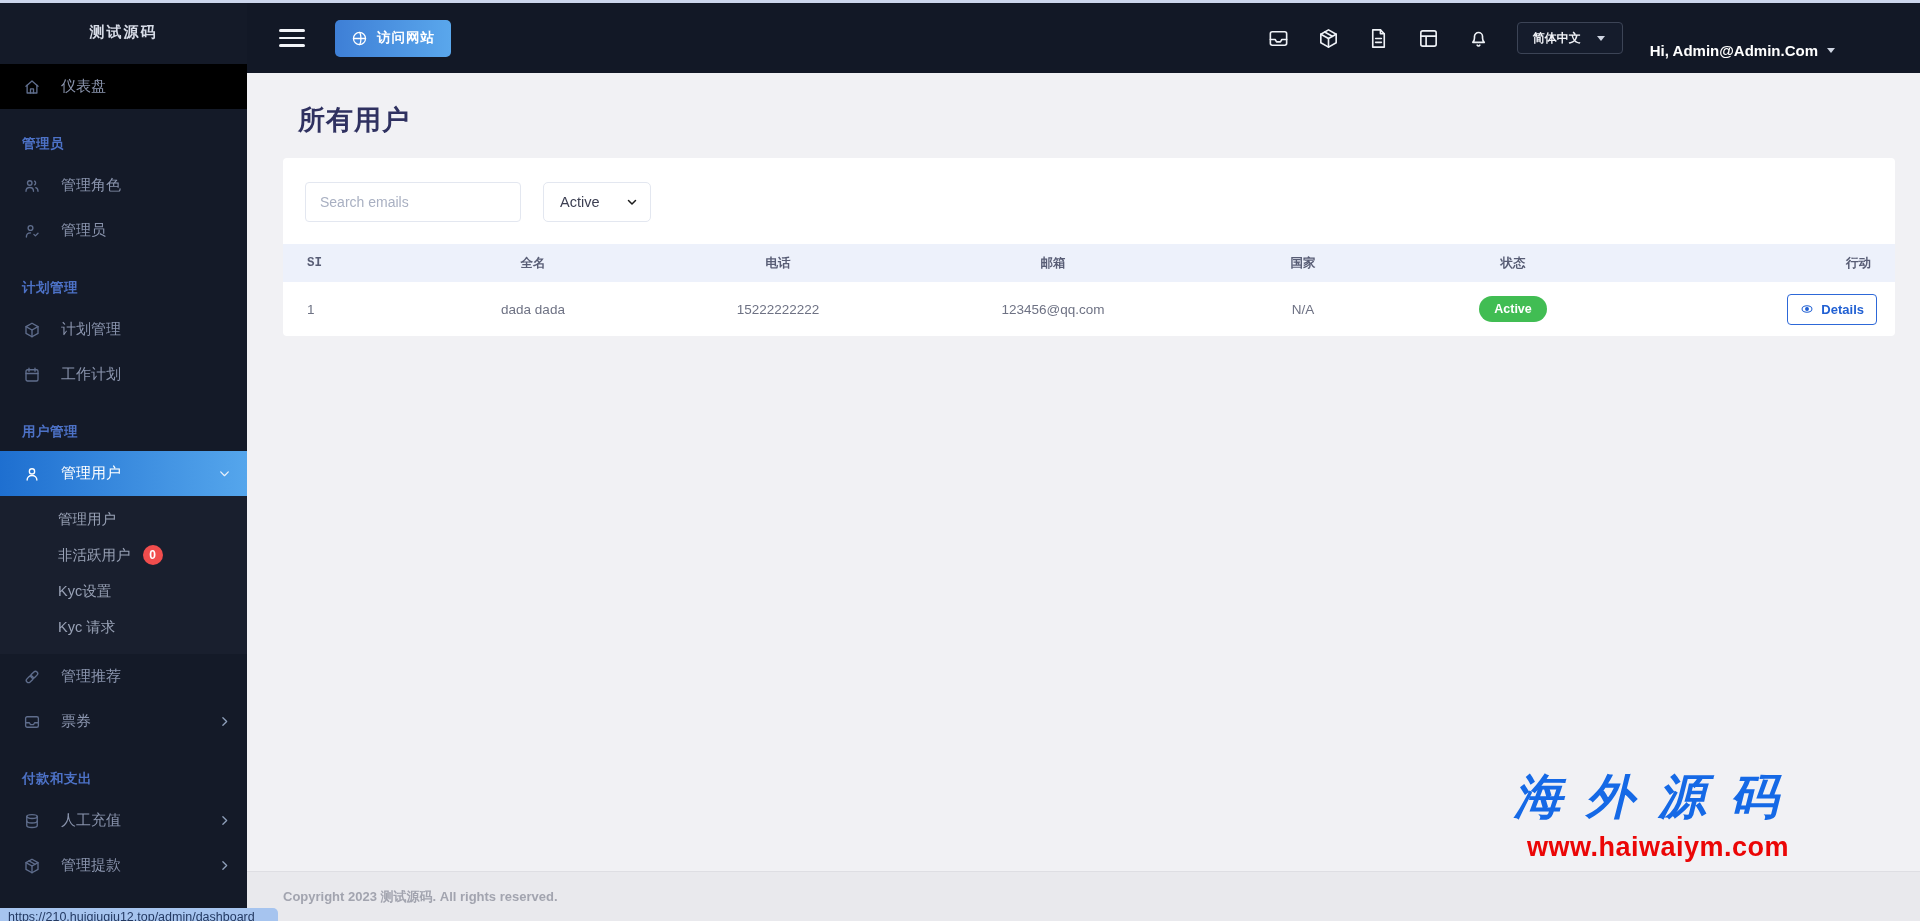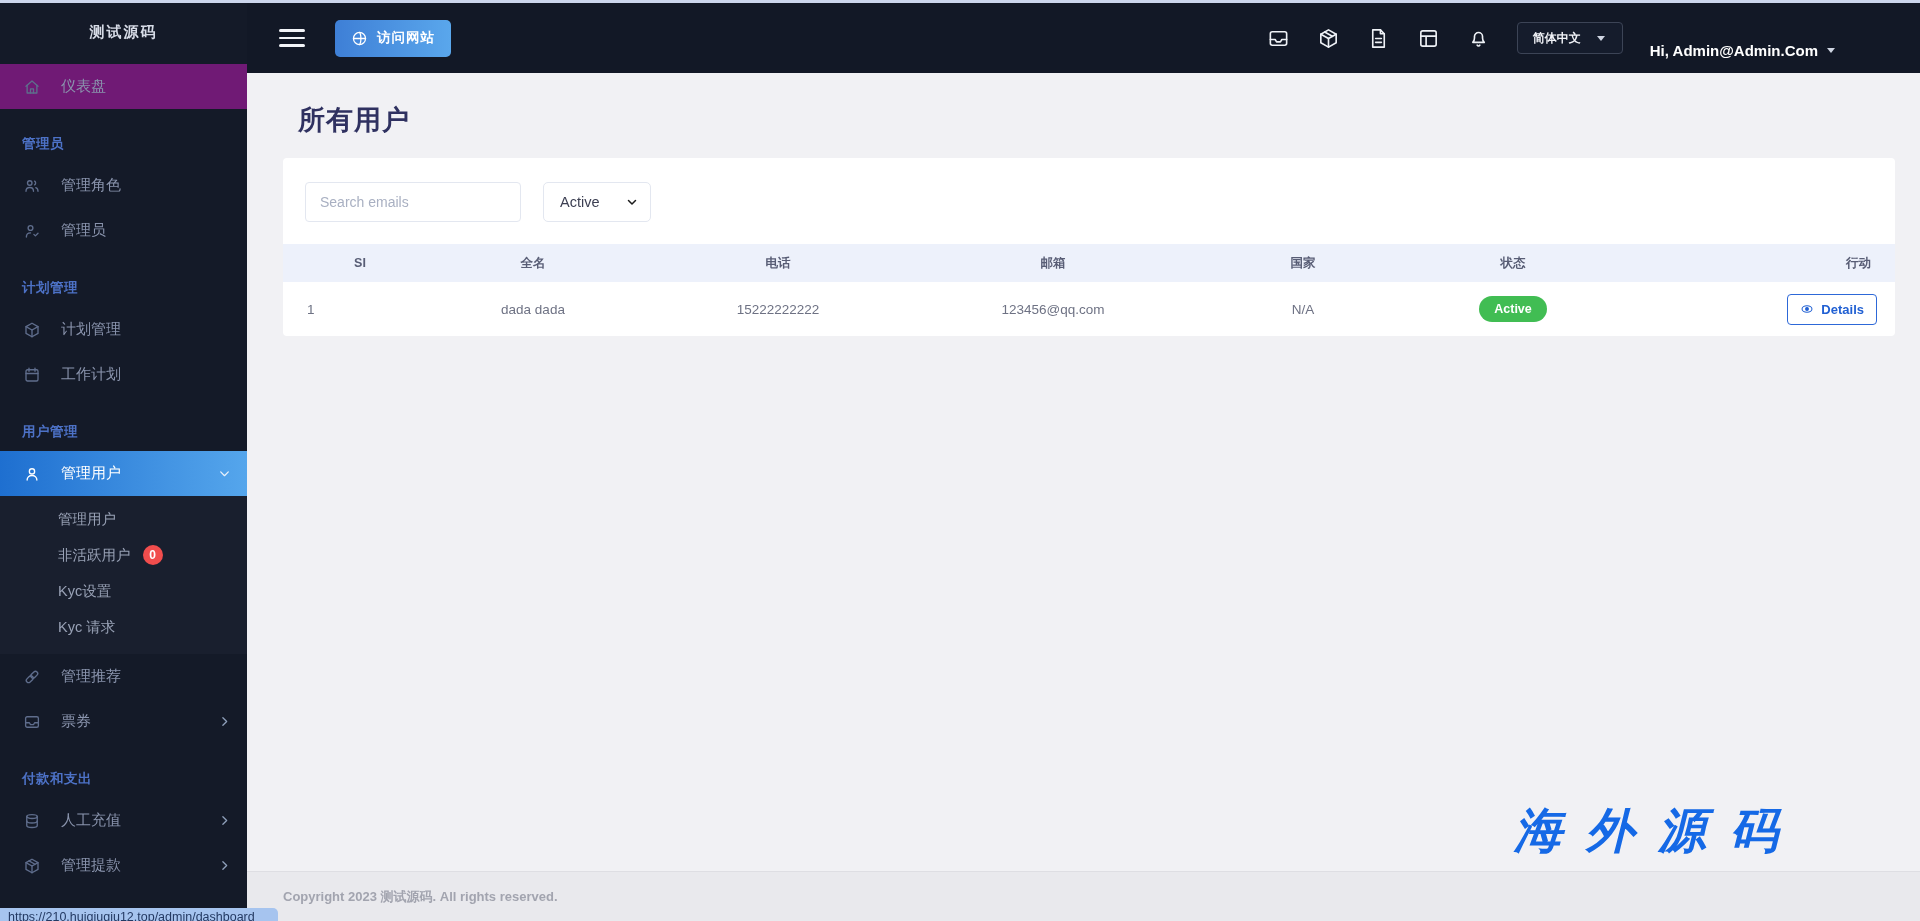--- a/index.html
+++ b/index.html
@@ -8,21 +8,21 @@
 
   
   .top-strip { position:fixed; top:0; left:0; right:0; height:3px; background:#ccd6ec; z-index:70; }
 
   
   .sidebar { position:fixed; left:0; top:0; width:247px; height:921px; background:#141a28; z-index:40; overflow:hidden; }
   .brand { height:64px; display:flex; align-items:center; justify-content:center; color:#d6dbe6; font-size:15px; font-weight:700; letter-spacing:2px; }
   .nav-item { height:45px; display:flex; align-items:center; padding:0 16px 0 23px; gap:20px; color:#8a94ad; font-size:15px; cursor:pointer; position:relative; }
   .nav-item .icon { width:18px; height:18px; flex:0 0 18px; color:#5f6d8c; display:flex; align-items:center; justify-content:center; }
   .nav-item .icon svg { width:18px; height:18px; }
-  .nav-item.subtle { background:#701a75; }
+  .nav-item.subtle { background:#000000; }
   .nav-section { padding:26px 0 10px 22px; color:#4d72c7; font-size:13.5px; font-weight:700; letter-spacing:.5px; }
   .nav-item.active { background:linear-gradient(90deg,#1e6fd0 0%,#55a6ec 100%); color:#fff; }
   .nav-item.active .icon { color:#fff; }
   .chev { margin-left:auto; display:flex; align-items:center; color:#8fa0bb; }
   .nav-item.active .chev { color:#e8f1fb; }
   .chev svg { width:13px; height:13px; }
   .submenu { background:#191f2e; padding:5px 0 9px; }
   .sub-item { height:36px; display:flex; align-items:center; padding-left:58px; font-size:14.5px; color:#98a1b5; cursor:pointer; }
   .badge { margin-left:12px; min-width:20px; height:20px; border-radius:50%; background:#f14d4d; color:#fff; font-size:12px; font-weight:700; display:flex; align-items:center; justify-content:center; }
 
@@ -44,21 +44,21 @@
   .page-title { margin:36px 25px 20px 51px; font-size:27px; font-weight:700; color:#2f3160; letter-spacing:1px; }
   .card { margin:0 25px 0 36px; background:#fff; border-radius:4px; }
   .filter-row { padding:24px 22px 22px; display:flex; gap:22px; }
   .search-input { width:216px; height:40px; border:1px solid #e3e7f0; border-radius:4px; padding:0 14px; font-size:14px; color:#444a5e; outline:none; font-family:inherit; background:#fff; }
   .search-input::placeholder { color:#a9b0c2; }
   .select-box { width:108px; height:40px; border:1px solid #e3e7f0; border-radius:5px; display:flex; align-items:center; justify-content:space-between; padding:0 12px 0 16px; font-size:14.5px; color:#3c3f52; cursor:pointer; background:#fff; }
   .select-box svg { width:12px; height:12px; color:#1c1c1c; }
 
   table { width:100%; border-collapse:collapse; }
   thead th { background:#edf1fb; height:38px; font-size:12.5px; color:#585d75; font-weight:700; text-align:center; }
-  thead th:first-child { text-align:center; padding-left:24px; }
+  thead th:first-child { text-align:left; padding-left:24px;font-family:Liberation Mono, monospace; }
   thead th:last-child { text-align:right; padding-right:24px; }
   tbody td { height:54px; font-size:13.5px; color:#6e7284; text-align:center; }
   tbody td:first-child { text-align:left; padding-left:24px; }
   tbody td:last-child { text-align:right; padding-right:18px; }
   .pill { display:inline-block; background:#41bd53; color:#fff; font-size:12.5px; font-weight:700; padding:6px 15px; border-radius:999px; }
   .details-btn { display:inline-flex; align-items:center; gap:7px; border:1px solid #2d68d8; color:#2160d3; background:#fff; border-radius:4px; padding:7px 12px; font-size:13px; font-weight:700; cursor:pointer; font-family:inherit; }
   .details-btn svg { width:14px; height:14px; }
 
   .spacer { flex:1; }
 
@@ -357,20 +357,21 @@
           </td>
         </tr>
       </tbody>
     </table>
   </section>
 
   <div class="spacer"></div>
 
   <div class="watermark">
     <div class="wm1">海外源码</div>
+    <div class="wm2">www.haiwaiym.com</div>
   </div>
 
   <footer class="footer">
     <span>Copyright 2023 测试源码. All rights reserved.</span>
   </footer>
 </main>
 
 <div class="statusbar">
   <span>https://210.huiqiuqiu12.top/admin/dashboard</span>
 </div>

